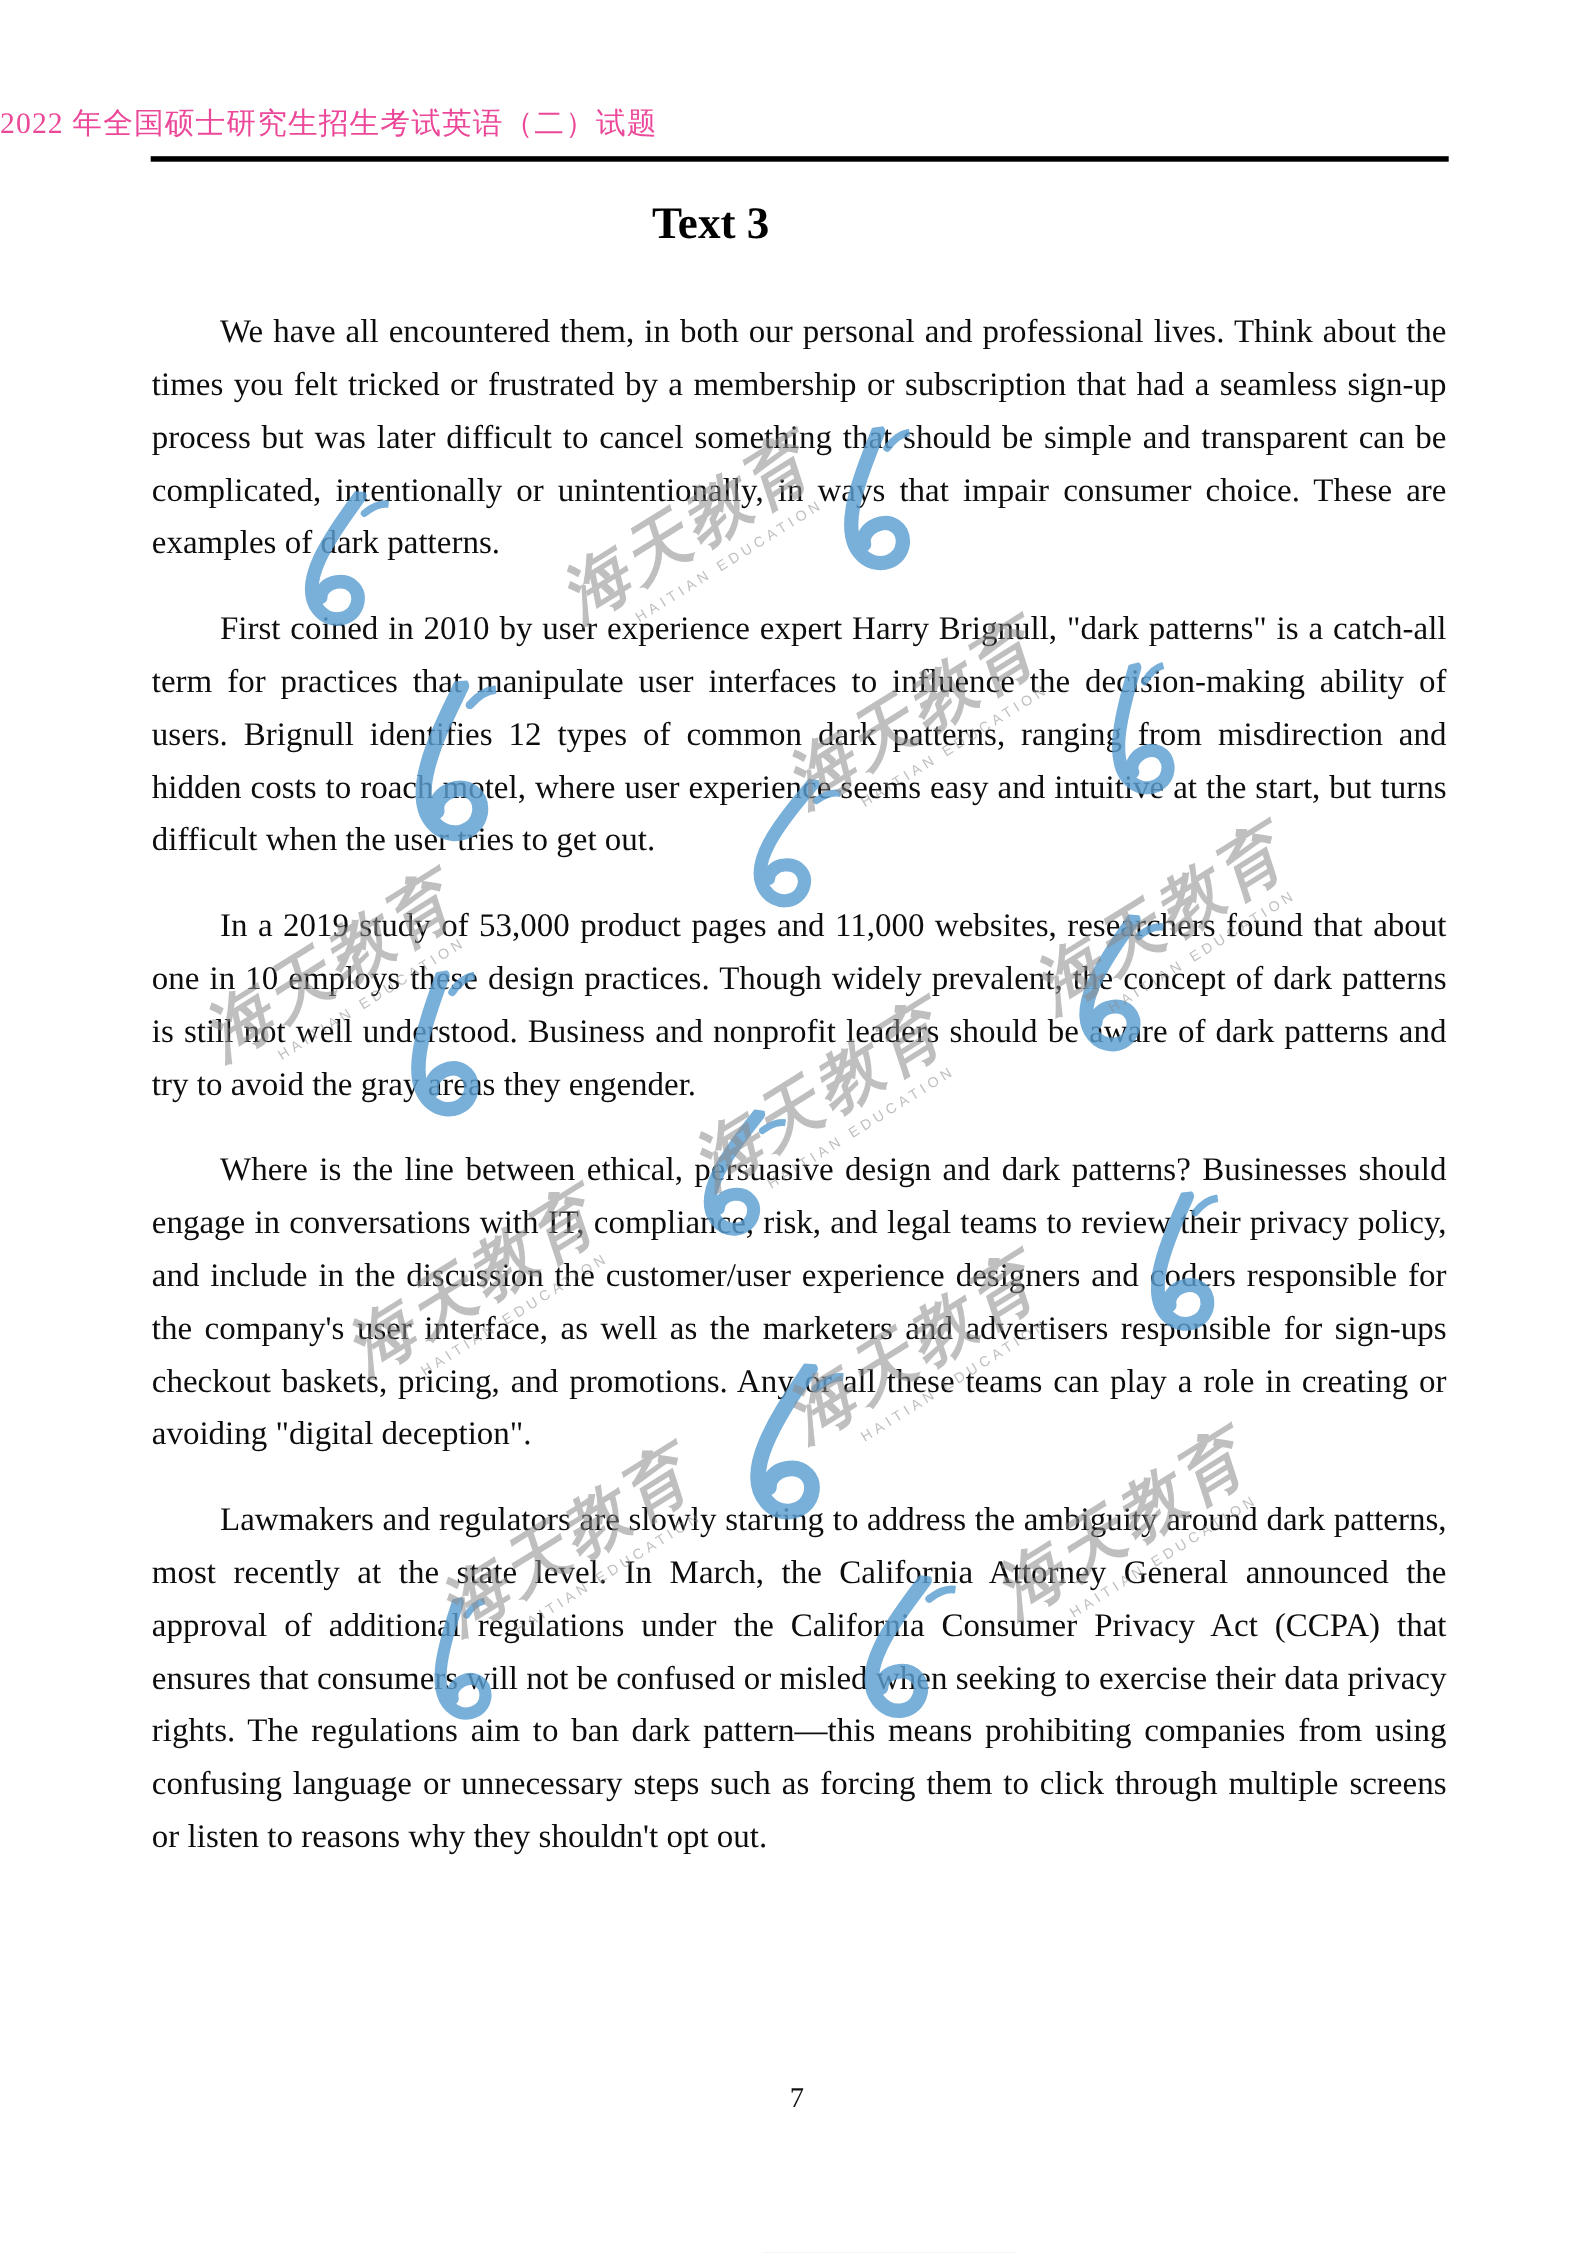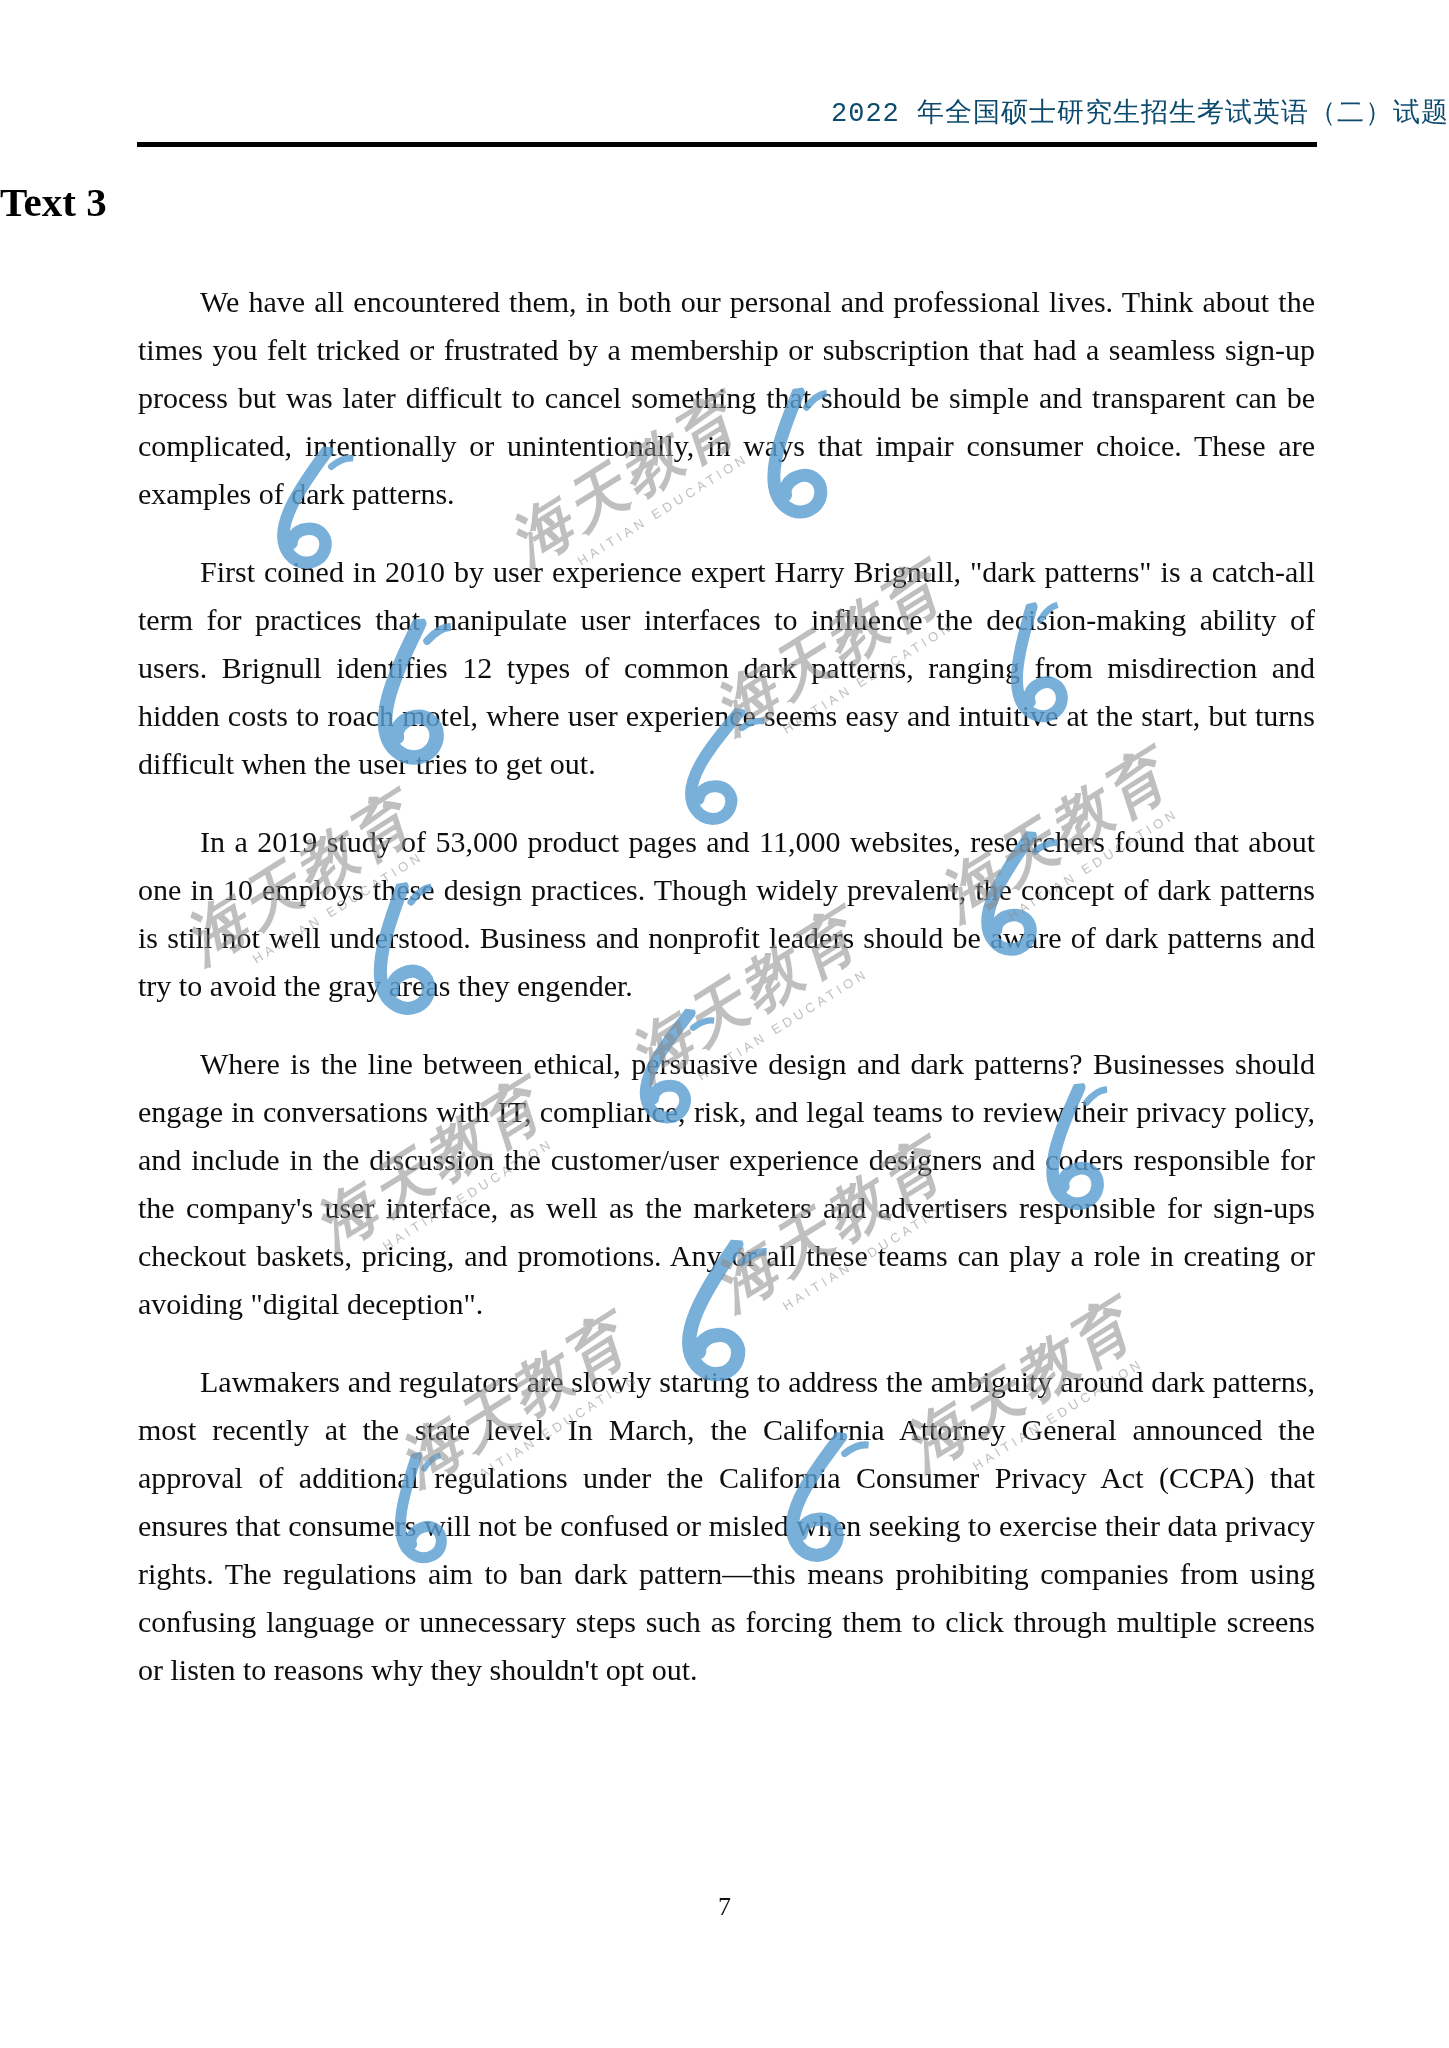--- a/index.html
+++ b/index.html
@@ -7,32 +7,32 @@
     position:relative;
     width:1449px;height:2048px;
     background:#ffffff;
     font-family:"Liberation Serif","DejaVu Serif",serif;
     color:#0d0d0d;
     overflow:hidden;
     margin:0 auto;
   }
   .header{
     position:absolute;top:94px;left:0;width:1449px;
-    text-align:right;
+    text-align:left;
     font-size:27px;
     letter-spacing:1px;
-    color:#0c4a6e;
-    font-family:Liberation Mono, monospace;
+    color:#ec4899;
   }
   .header-rule{
     position:absolute;top:142px;left:137px;width:1180px;height:5px;
     background:#000;
   }
   .title{
     position:absolute;top:178px;left:0;width:1292px;
+    text-align:center;
     font-size:41px;font-weight:bold;
     margin:0;
     color:#000;
   }
   .passage{
     position:absolute;top:254px;left:138px;width:1177px;margin-top:24px;
   }
   .passage p{
     margin:0 0 30px 0;
     font-size:30px;

